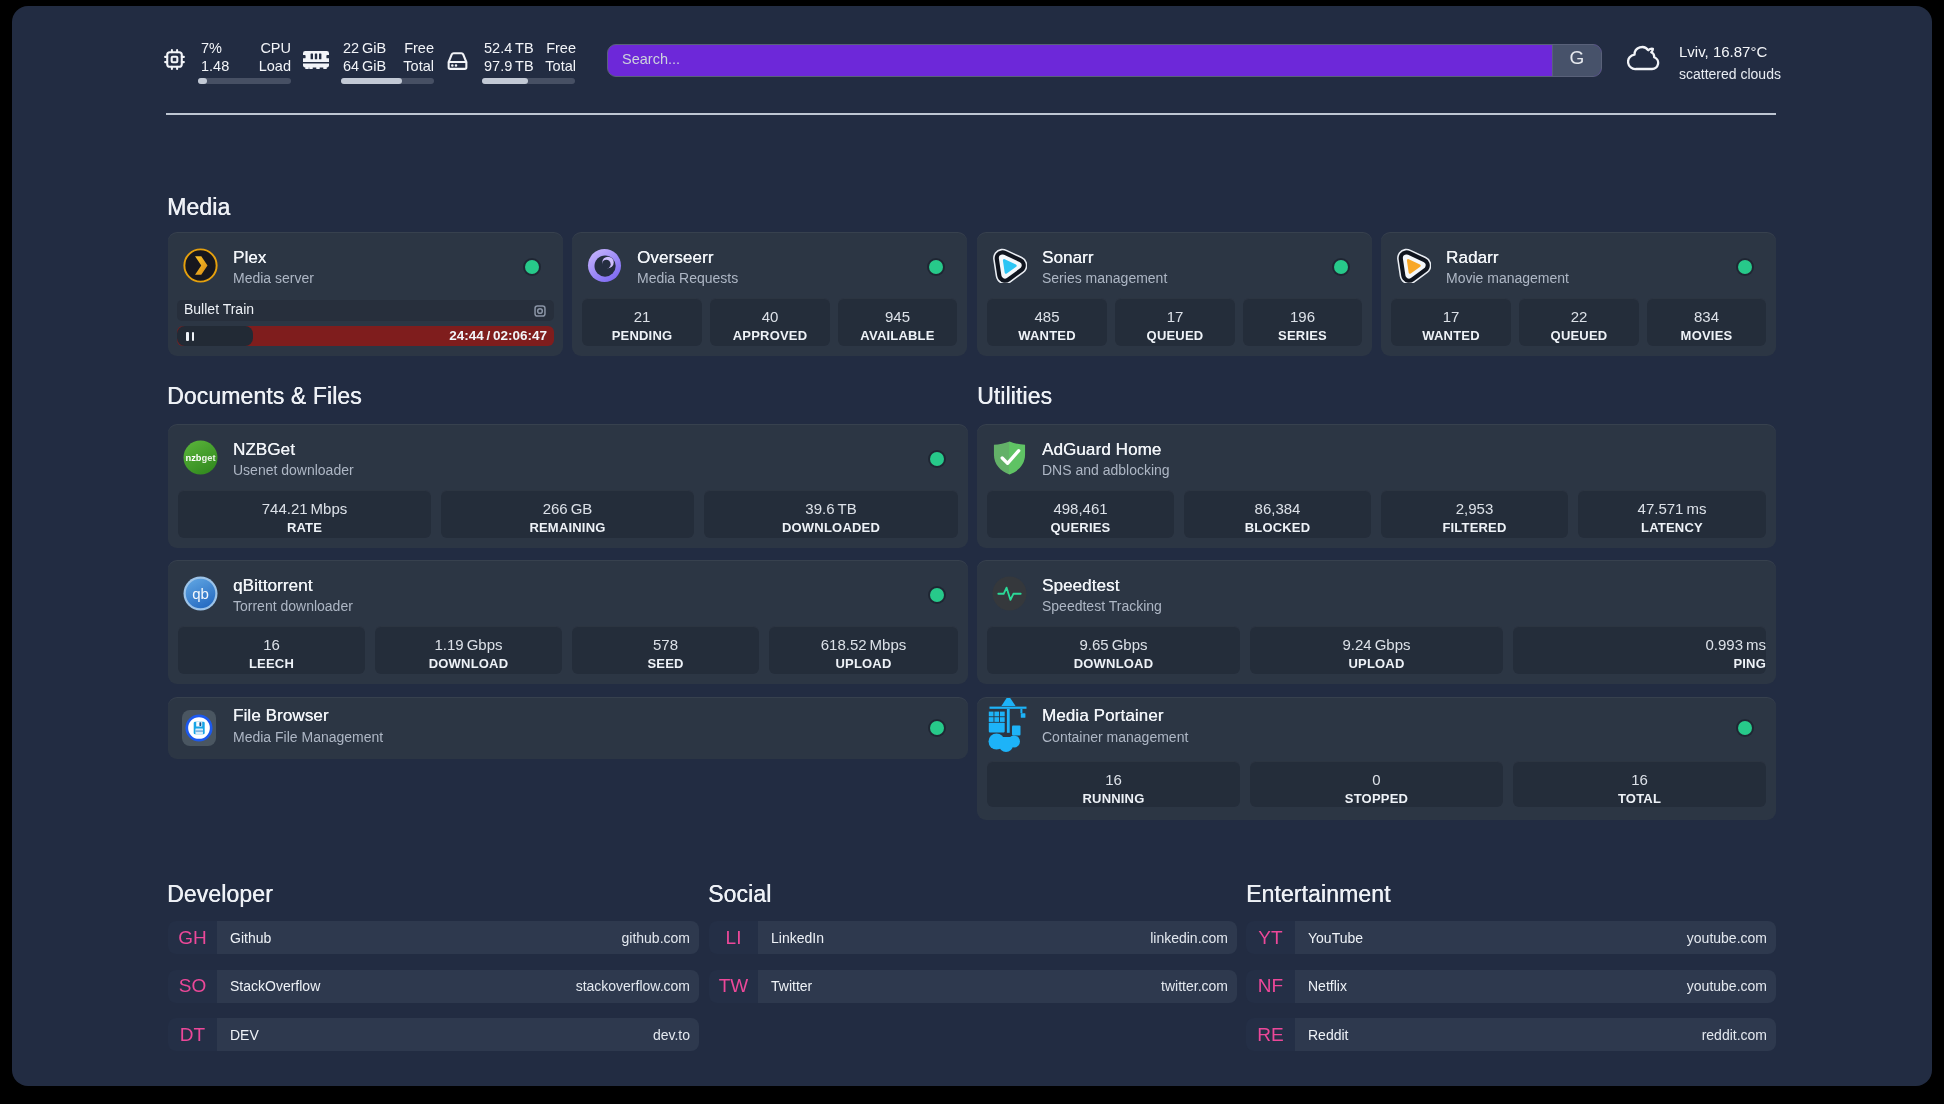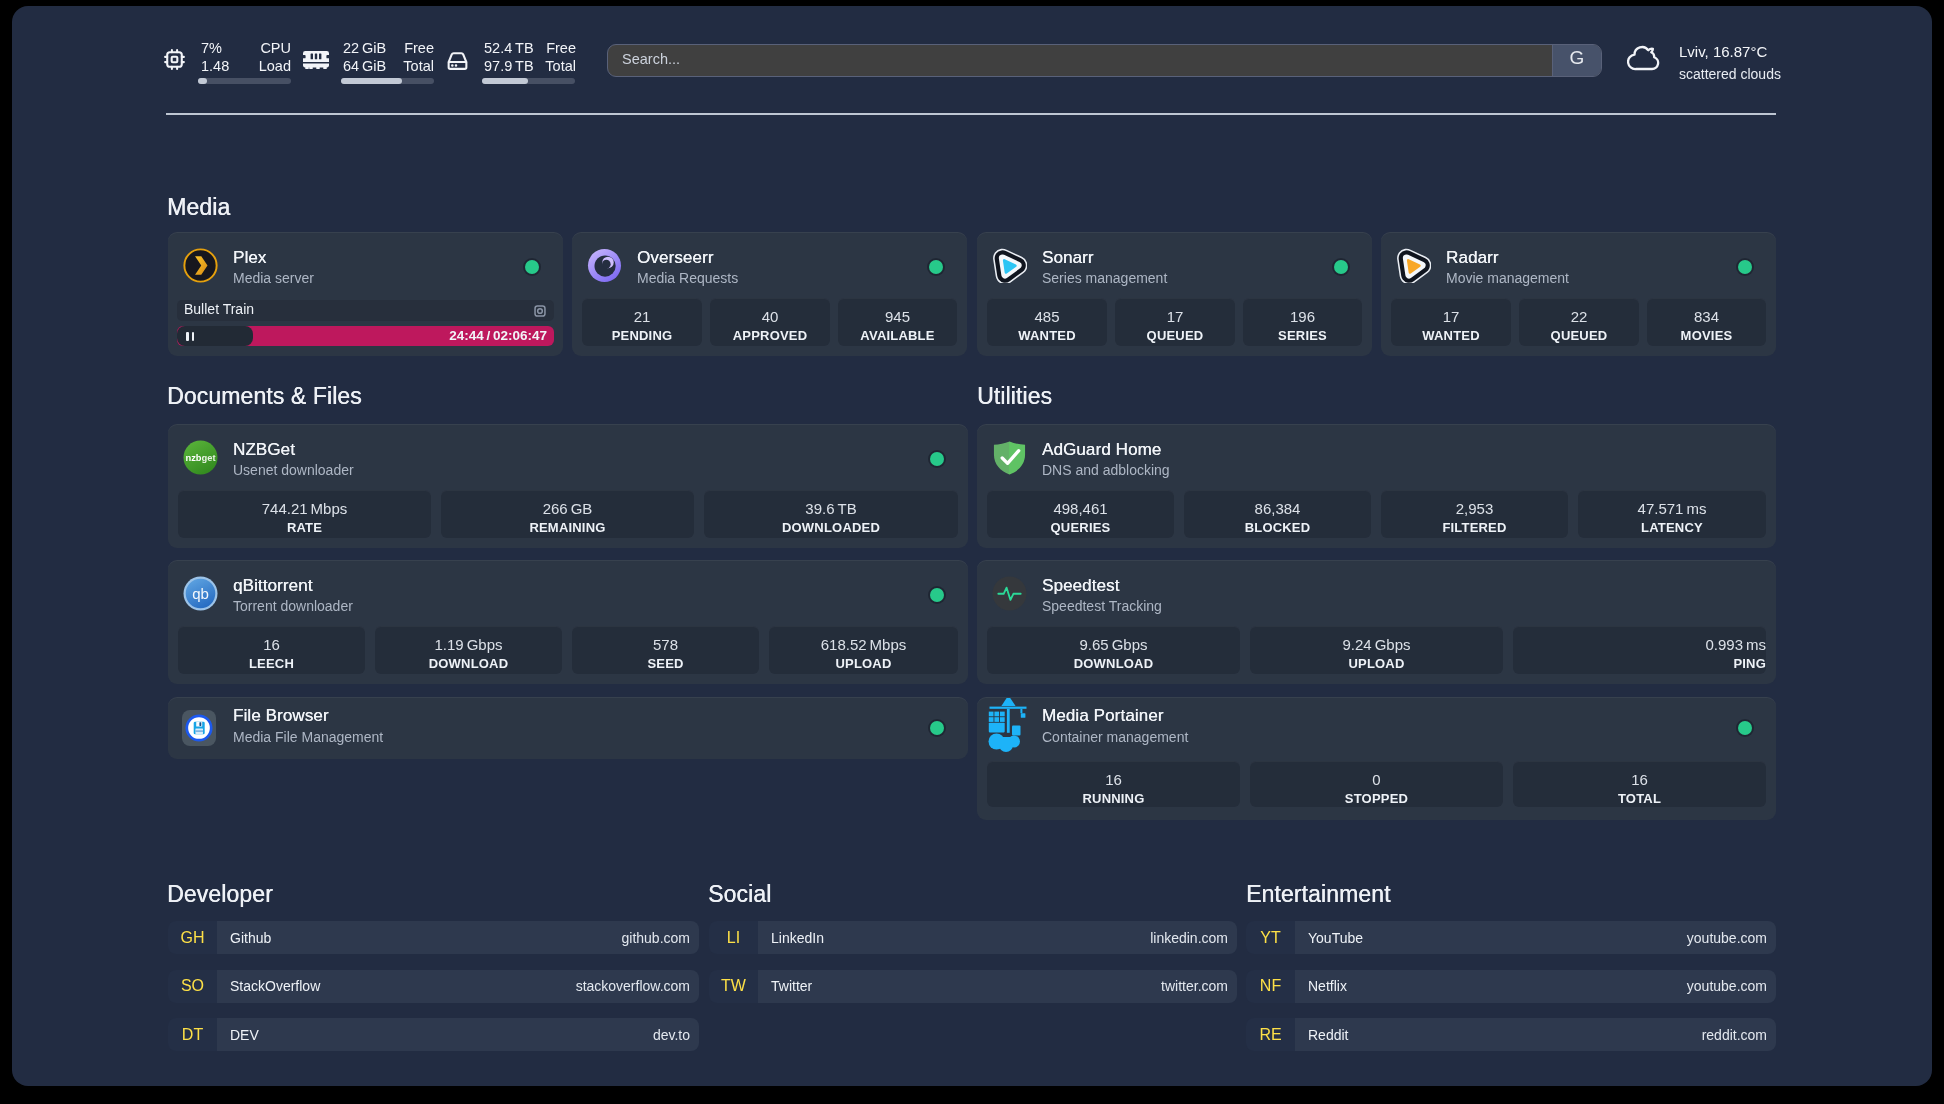--- a/index.html
+++ b/index.html
@@ -21,21 +21,21 @@
   .box .lab { margin-top:3px; font-size:13px; font-weight:bold; color:#eef2f7;
     letter-spacing:0.2px; }
   .h2 { position:absolute; font-size:23px; font-weight:400; color:#eef1f6;
     letter-spacing:0.1px; text-shadow:0.4px 0 0 #eef1f6; }
   .statval { position:absolute; font-size:14.5px; color:#f2f4f8; }
   .statlab { position:absolute; font-size:14.5px; color:#f2f4f8; text-align:right; }
   .track { position:absolute; height:6px; border-radius:3px; background:#475064; }
   .fill { height:6px; border-radius:3px; background:#c2c9d5; }
   .lrow { position:absolute; height:33px; }
   .ltab { position:absolute; left:0; top:0; bottom:0; width:49px; background:#242f46;
-    border-radius:8px 0 0 8px; color:#fde047; font-size:16px; font-weight:500;
+    border-radius:8px 0 0 8px; color:#ec4899; font-size:19px; font-weight:500;
     display:flex; align-items:center; justify-content:center; }
   .lbar { position:absolute; left:49px; right:0; top:0; bottom:0; background:#2e394e;
     border-radius:0 8px 8px 0; }
   .lname { position:absolute; left:13px; top:50%; transform:translateY(-50%);
     font-size:14px; color:#eef2f7; }
   .lurl { position:absolute; right:9px; top:50%; transform:translateY(-50%);
     font-size:14px; color:#e3e8ef; }
 </style>
 </head>
 <body>
@@ -78,21 +78,21 @@
     <path d="M7 16.7 h0.1 M10.5 16.7 h0.1" stroke-width="2.4"></path>
   </svg>
   <div class="statval" style="left:484px;top:40px;">52.4 TB</div>
   <div class="statval" style="left:484px;top:58px;">97.9 TB</div>
   <div class="statlab" style="left:484px;top:40px;width:92px;">Free</div>
   <div class="statlab" style="left:484px;top:58px;width:92px;">Total</div>
   <div class="track" style="left:482px;top:78px;width:93px;">
       <div class="fill" style="width:46px;"></div>
     </div>
 
-  <div class="abs" style="left:607px;top:43.5px;width:995px;height:33px;background:#404040;
+  <div class="abs" style="left:607px;top:43.5px;width:995px;height:33px;background:#6d28d9;
     border:1.5px solid #596179;border-radius:9px;">
     <div class="abs" style="left:14px;top:6.5px;font-size:14.5px;color:#ccd2dc;">Search...</div>
     <div class="abs" style="right:0;top:0;bottom:0;width:49px;background:#47526a;
       border-radius:0 7.5px 7.5px 0;border-left:1.5px solid #596179;">
       <div class="abs" style="left:0;right:0;top:2.5px;text-align:center;font-size:19px;color:#e6e9ee;">G</div>
     </div>
   </div>
 
   <svg class="abs" style="left:1627px;top:44px;" width="33" height="28" viewBox="0 0 33 28" fill="none" stroke="#f2f4f8" stroke-width="2.3" stroke-linecap="round" stroke-linejoin="round">
     <path d="M7.8 24.6 h16.0 a6.1 6.1 0 0 0 2.2-11.8 a5.0 5.0 0 0 0 -2.9-4.9 c0.9-0.9 1.5-2.1 1.6-3.5 a5.2 5.2 0 0 0 -4.6 1.5 a7.6 7.6 0 0 0 -13.8 4.4 a6.05 6.05 0 0 0 1.5 14.3 Z" transform="translate(1.2,0.4)"></path>
@@ -118,21 +118,21 @@
     <div class="title">Plex</div>
     <div class="sub">Media server</div>
     <div class="dot"></div>
     <div class="abs" style="left:9px;top:68px;width:377px;height:21px;background:#272f3c;border-radius:5px;">
       <div class="abs" style="left:7px;top:1px;font-size:14px;color:#eef2f7;">Bullet Train</div>
       <svg class="abs" style="right:7px;top:4px;" width="14" height="14" viewBox="0 0 24 24" fill="none" stroke="#8a94a5" stroke-width="2.6">
         <rect x="3.5" y="3.5" width="17" height="17" rx="4"></rect>
           <circle cx="12" cy="12" r="4"></circle>
       </svg>
     </div>
-    <div class="abs" style="left:9px;top:94px;width:377px;height:20px;background:#be185d;border-radius:6px;">
+    <div class="abs" style="left:9px;top:94px;width:377px;height:20px;background:#7f1d1d;border-radius:6px;">
       <div class="abs" style="left:0;top:0;width:76px;height:20px;background:#222a35;border-radius:8px;"></div>
       <div class="abs" style="left:9px;top:5.5px;width:2.8px;height:9px;background:#eef2f7;border-radius:1px;"></div>
       <div class="abs" style="left:14.5px;top:5.5px;width:2.8px;height:9px;background:#eef2f7;border-radius:1px;"></div>
       <div class="abs" style="right:7px;top:2px;font-size:13.5px;font-weight:700;color:#f2f5f9;">24:44 / 02:06:47</div>
     </div>
   </div>
 
   <div class="card" style="left:572px;top:232px;width:395px;height:124px;">
     <svg class="logo" viewBox="0 0 36 36">
       <defs>

